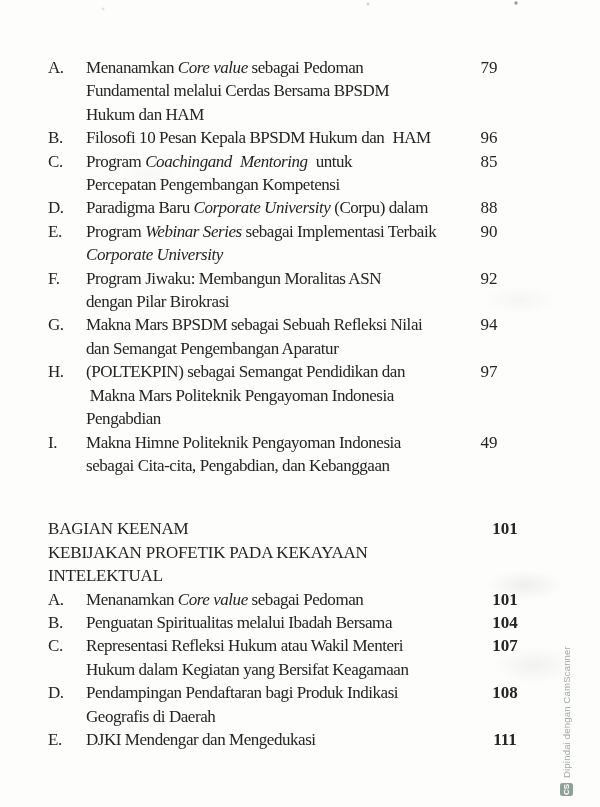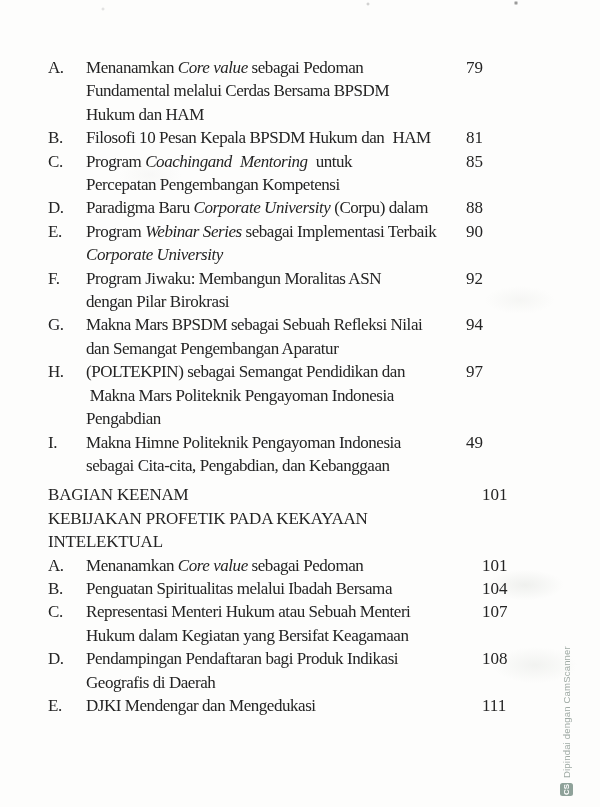--- a/index.html
+++ b/index.html
@@ -35,42 +35,42 @@
   .toc {
     position: absolute;
     top: 56px;
     left: 48px;
     right: 88px;
     font-size: 17px;
     line-height: 23.4px;
     letter-spacing: -0.45px;
   }
 
-  .toc-section + .toc-section { margin-top: 6px; }
+  .toc-section + .toc-section { margin-top: 40px; }
 
   .entry-row, .heading-row { display: flex; align-items: flex-start; }
 
   .letter-col { flex: 0 0 38px; white-space: nowrap; }
 
   .text-col { flex: 1 1 auto; min-width: 0; }
 
   .entry-line { white-space: nowrap; }
   .entry-line i { }
 
   .heading-lines { flex: 1 1 auto; }
   .heading-line { white-space: nowrap; letter-spacing: -0.2px; }
 
   .page-col {
     flex: 0 0 46px;
-    text-align: left;
+    text-align: center;
     white-space: nowrap;
     letter-spacing: 0;
   }
   
-  .toc-section:nth-child(2) .page-col { transform: translateX(16px); }
+  .toc-section:nth-child(2) .page-col { transform: translateX(16px); font-weight: bold; }
 
   .watermark {
     position: absolute;
     left: 573px;
     bottom: 11px;
     transform: rotate(-90deg);
     transform-origin: left bottom;
     display: flex;
     align-items: center;
     gap: 5px;
@@ -109,21 +109,21 @@
             <div class="entry-line"><span>Fundamental melalui Cerdas Bersama BPSDM</span></div>
             <div class="entry-line"><span>Hukum dan HAM</span></div>
           </div>
           <div class="page-col">79</div>
         </div>
         <div class="entry-row">
           <div class="letter-col">B.</div>
           <div class="text-col">
             <div class="entry-line"><span>Filosofi 10 Pesan Kepala BPSDM Hukum dan HAM</span></div>
           </div>
-          <div class="page-col">81</div>
+          <div class="page-col">96</div>
         </div>
         <div class="entry-row">
           <div class="letter-col">C.</div>
           <div class="text-col">
             <div class="entry-line"><span>Program </span><i>Coachingand Mentoring</i><span> untuk</span></div>
             <div class="entry-line"><span>Percepatan Pengembangan Kompetensi</span></div>
           </div>
           <div class="page-col">85</div>
         </div>
         <div class="entry-row">
@@ -194,21 +194,21 @@
         <div class="entry-row">
           <div class="letter-col">B.</div>
           <div class="text-col">
             <div class="entry-line"><span>Penguatan Spiritualitas melalui Ibadah Bersama</span></div>
           </div>
           <div class="page-col">104</div>
         </div>
         <div class="entry-row">
           <div class="letter-col">C.</div>
           <div class="text-col">
-            <div class="entry-line"><span>Representasi Menteri Hukum atau Sebuah Menteri</span></div>
+            <div class="entry-line"><span>Representasi Refleksi Hukum atau Wakil Menteri</span></div>
             <div class="entry-line"><span>Hukum dalam Kegiatan yang Bersifat Keagamaan</span></div>
           </div>
           <div class="page-col">107</div>
         </div>
         <div class="entry-row">
           <div class="letter-col">D.</div>
           <div class="text-col">
             <div class="entry-line"><span>Pendampingan Pendaftaran bagi Produk Indikasi</span></div>
             <div class="entry-line"><span>Geografis di Daerah</span></div>
           </div>

